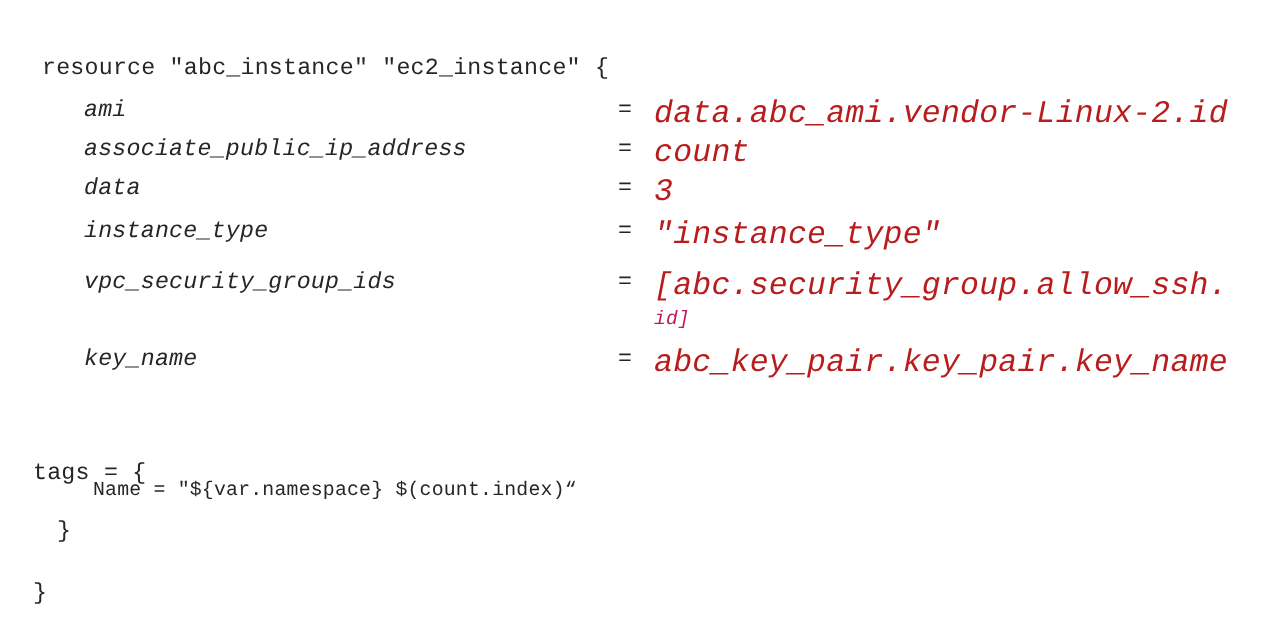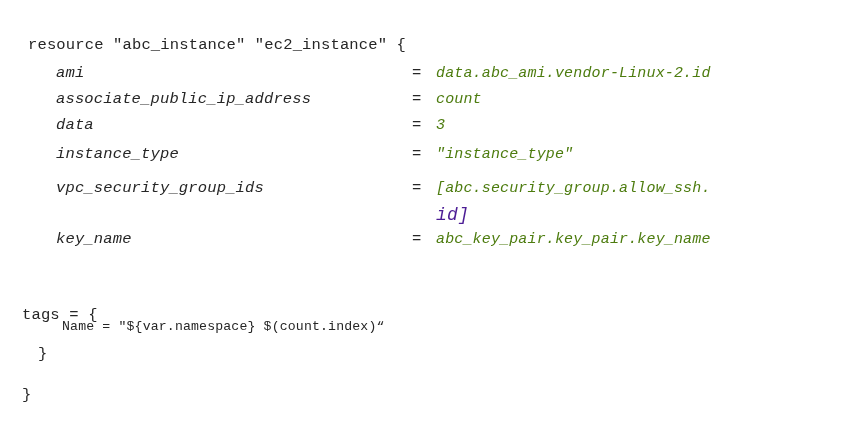--- a/index.html
+++ b/index.html
@@ -64,35 +64,35 @@
     font-size: 15.5px;
     line-height: 1;
     color: #262626;
   }
   .prop .val {
     position: absolute;
     left: 436px;
     top: 0;
     white-space: pre;
     font-family: "Liberation Mono", "DejaVu Sans Mono", monospace;
-    font-size: 15px;
+    font-size: 21px;
     letter-spacing: 0.15px;
     line-height: 1;
-    color: #4d7c0f;
+    color: #b91c1c;
   }
   .prop .val-cont {
     position: absolute;
     left: 436px;
     top: 25px;
     white-space: pre;
     font-family: "Liberation Mono", "DejaVu Sans Mono", monospace;
-    font-size: 18px;
+    font-size: 13px;
     letter-spacing: 0.15px;
     line-height: 1;
-    color: #4c1d95;
+    color: #be185d;
   }
   .p0 { top: 66px; }
   .p1 { top: 92px; }
   .p2 { top: 118px; }
   .p3 { top: 147px; }
   .p4 { top: 181px; }
   .p5 { top: 232px; }
 </style>
 </head>
 <body>

